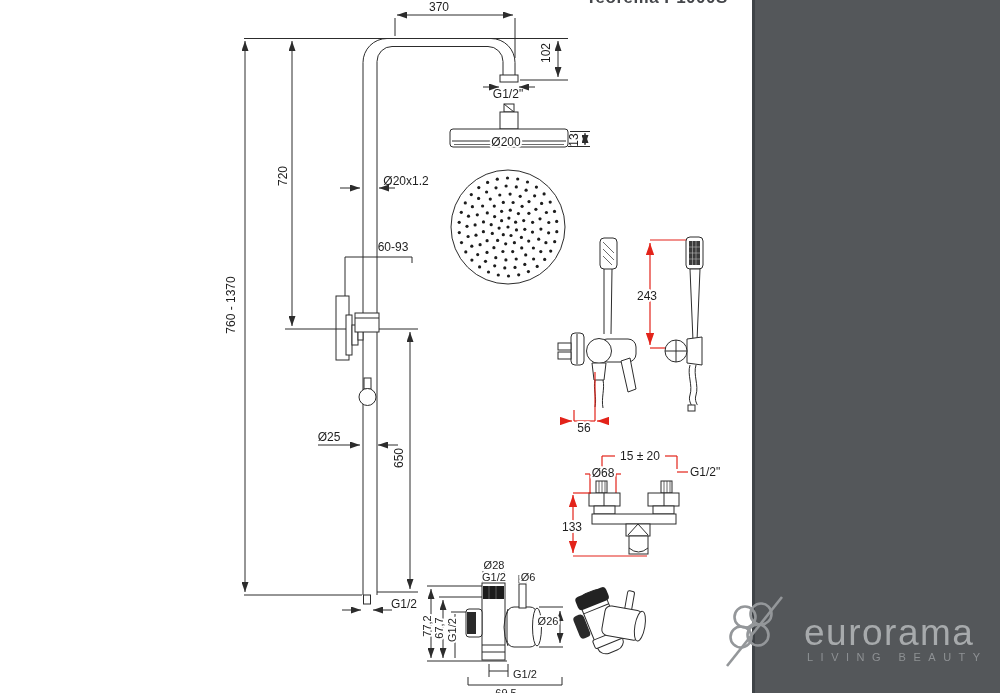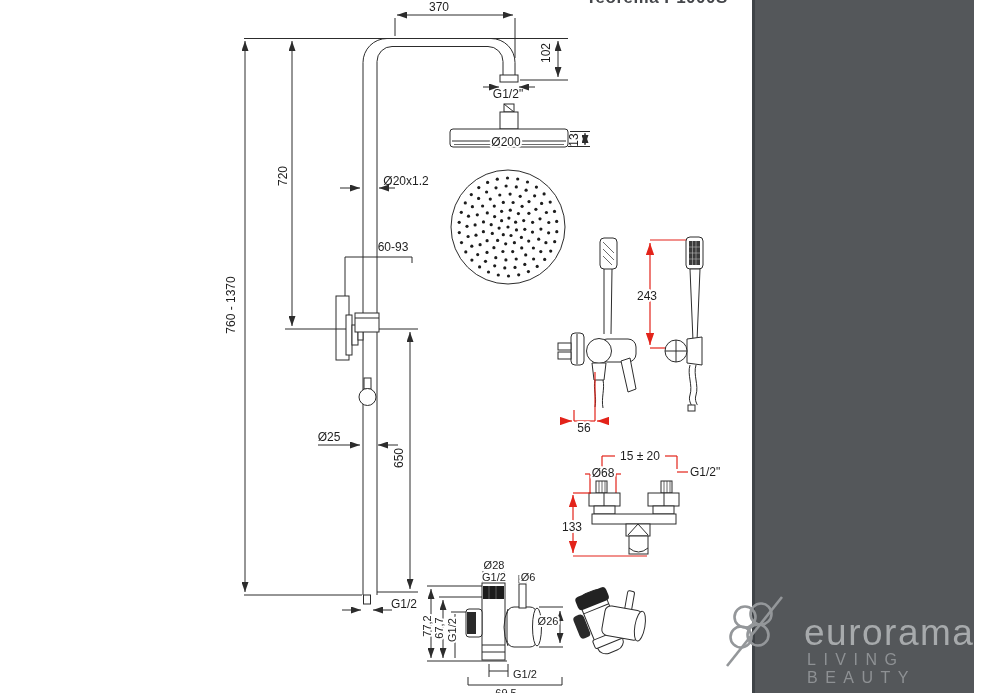--- a/index.html
+++ b/index.html
@@ -1,23 +1,23 @@
 <!DOCTYPE html>
 <html style="--line: #2c2c2c; --dimension-red: #e3231a; --panel-background: #54575a; --panel-edge: #3f4347; --logo-icon: #94979a; --logo-text: #a7aaac; --logo-tagline: #8e9194; --drawing-background: #ffffff;"><head>
 <meta charset="utf-8">
 <style>
   html,body{margin:0;padding:0;background:#e9e9e9;}
   .stage{position:relative;width:1000px;height:693px;overflow:hidden;background:#fff;
          font-family:"Liberation Sans",sans-serif;}
-  .panel{position:absolute;left:752px;top:0;width:222px;height:693px;
+  .panel{position:absolute;left:752px;top:0;width:248px;height:693px;
          background:var(--panel-background,#54575a);border-left:3px solid var(--panel-edge,#3f4347);
          box-sizing:border-box;}
   .brand{position:absolute;left:49px;top:612px;font-size:37px;letter-spacing:1.5px;
          color:var(--logo-text,#a7aaac);font-weight:400;}
-  .tagline{position:absolute;left:52px;top:651px;font-size:16px;letter-spacing:7.5px;
+  .tagline{position:absolute;left:52px;top:651px;font-size:11px;letter-spacing:7.5px;
          color:var(--logo-tagline,#8e9194);}
   .clipped-title{position:absolute;left:586px;top:-12px;font-size:17px;font-weight:600;
          letter-spacing:.5px;color:#44464a;white-space:nowrap;}
   svg.draw{position:absolute;left:0;top:0;}
   svg .k{stroke:var(--line,#2c2c2c);stroke-width:1;fill:none;}
   svg .kf{stroke:var(--line,#2c2c2c);stroke-width:1;fill:#fff;}
   svg .thin{stroke:var(--line,#2c2c2c);stroke-width:.7;fill:none;}
   svg .r{stroke:var(--dimension-red,#e3231a);stroke-width:1.2;fill:none;}
   svg text{font-family:"Liberation Sans",sans-serif;font-size:12px;fill:#1e1e1e;}
   svg text.t{text-anchor:middle;}

